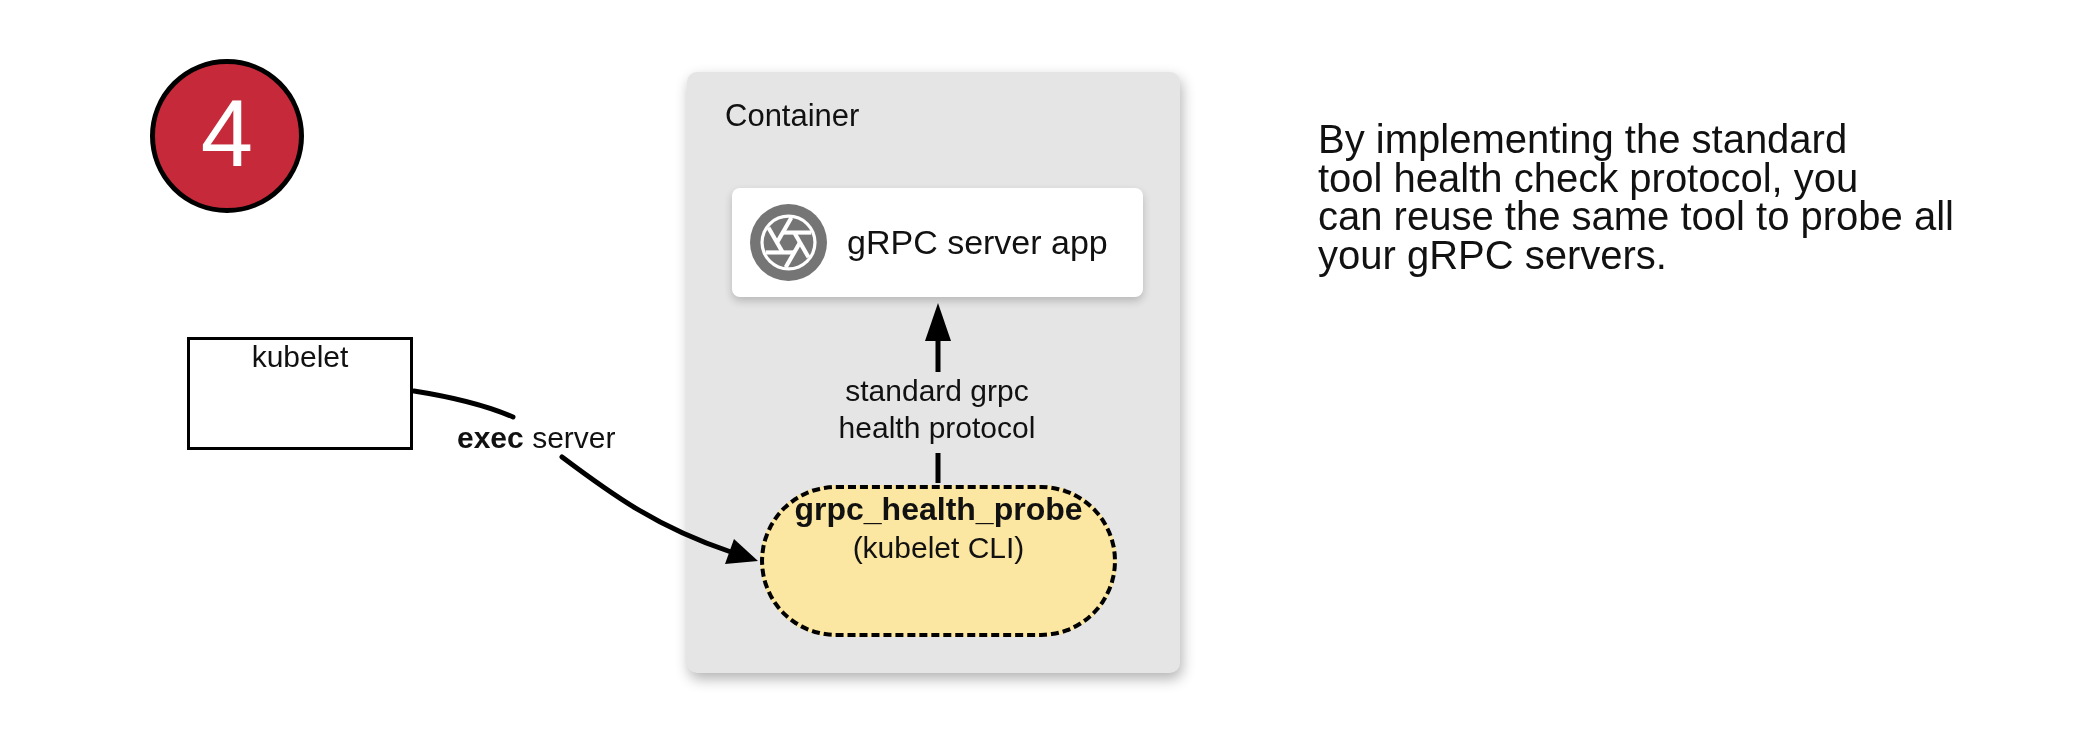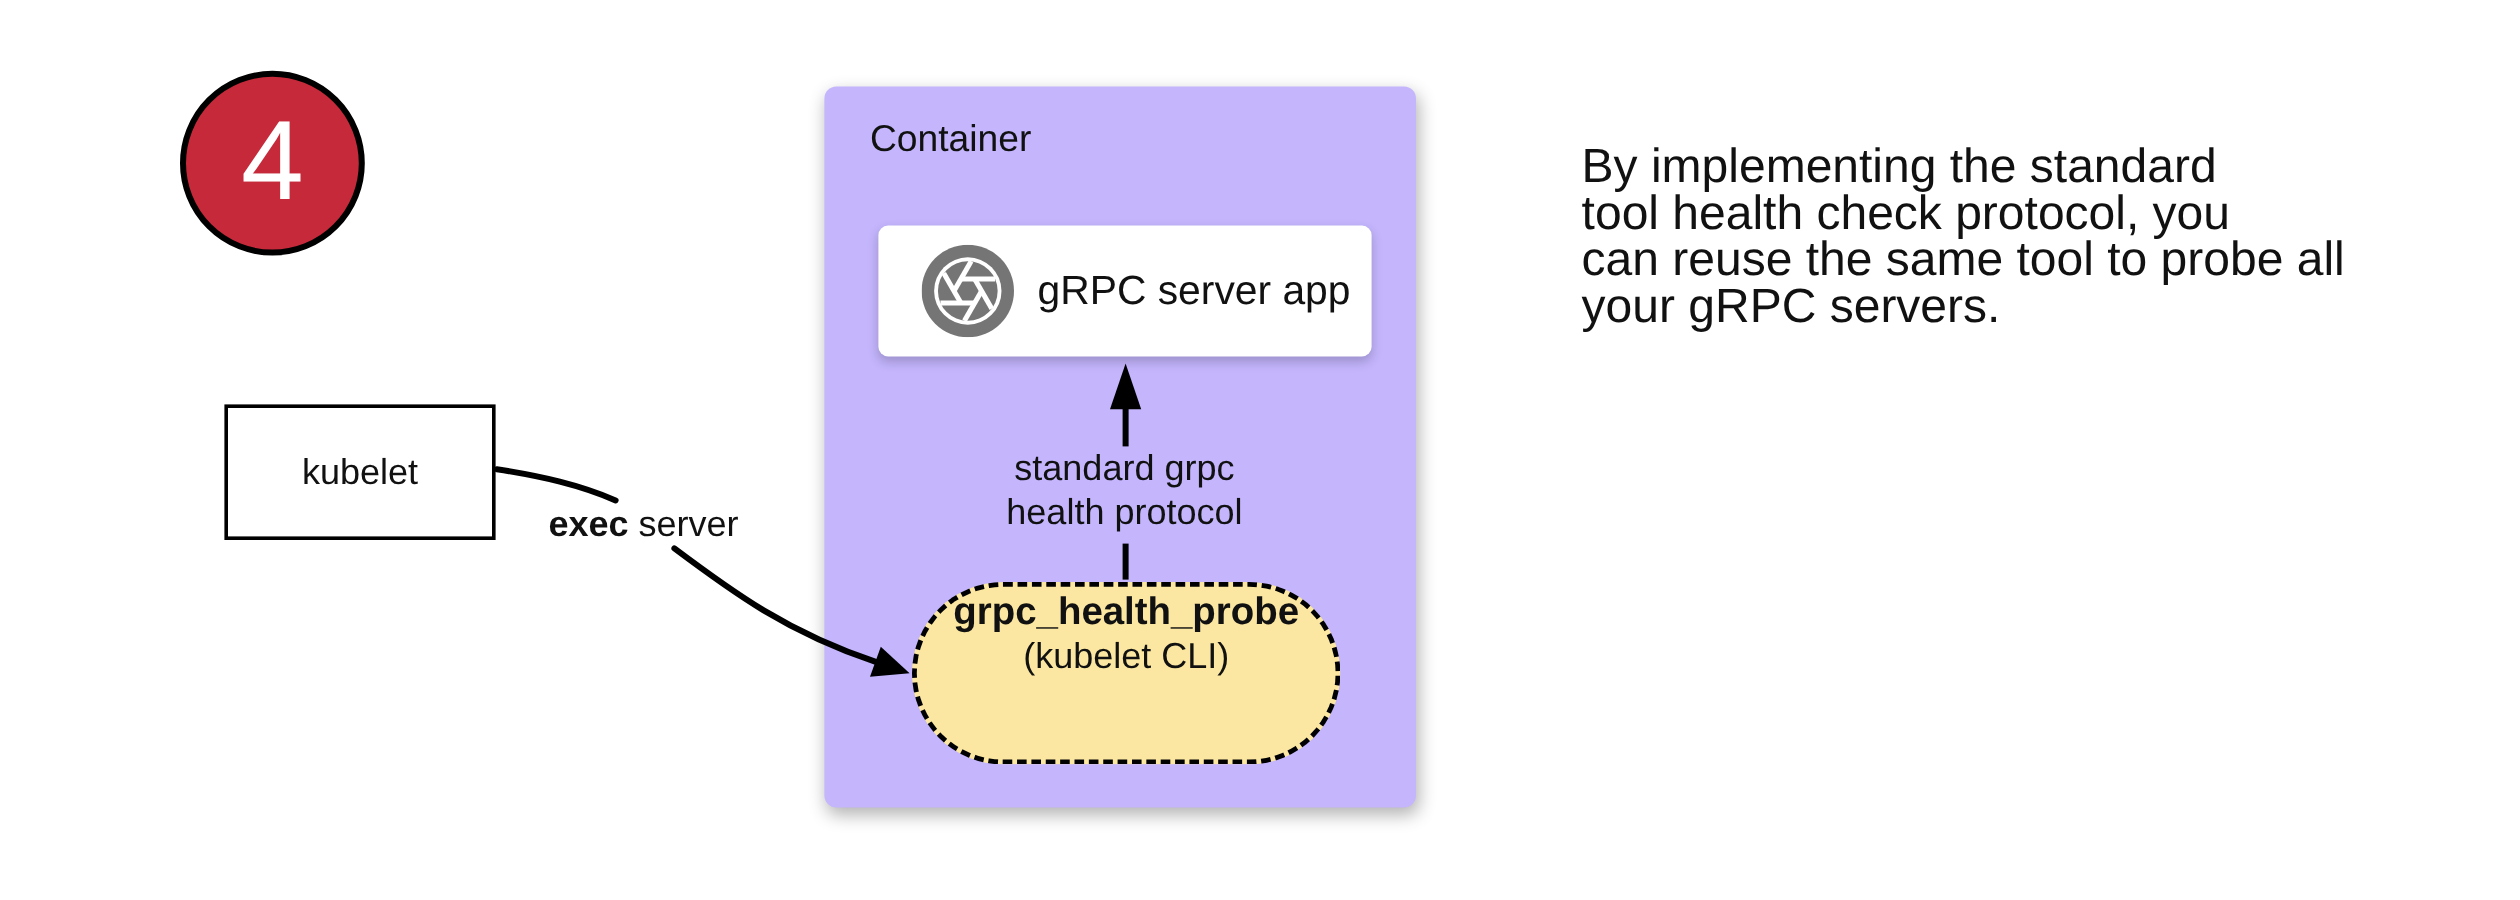--- a/index.html
+++ b/index.html
@@ -11,38 +11,38 @@
   .badge{
     position:absolute;left:150px;top:59px;width:154px;height:154px;
     border-radius:50%;background:#c5293a;border:5px solid #000;box-sizing:border-box;
     display:flex;align-items:center;justify-content:center;
     color:#fff;font-size:94px;line-height:1;padding-bottom:4px;
   }
   
   .kubelet-box{
     position:absolute;left:187px;top:337px;width:226px;height:113px;
     background:#fff;border:3px solid #000;box-sizing:border-box;
-    display:flex;align-items:center;justify-content:center;font-size:30px;
+    display:flex;align-items:flex-start;justify-content:center;font-size:30px;
   }
   
   .exec-label{position:absolute;left:457px;top:421px;font-size:30px;white-space:nowrap;}
   .exec-label .b{font-weight:bold;}
   .exec-label .r{margin-left:0.28em;}
   
   .container-box{
     position:absolute;left:687px;top:72px;width:493px;height:601px;
-    background:#c4b5fd;border-radius:10px;
+    background:#e5e5e5;border-radius:10px;
     box-shadow:2px 6px 14px rgba(0,0,0,0.30);
   }
   .container-title{position:absolute;left:38px;top:28px;font-size:31px;line-height:1;}
   
   .server-card{
     position:absolute;left:45px;top:116px;width:411px;height:109px;
     background:#fff;border-radius:8px;box-shadow:0 4px 9px rgba(0,0,0,0.20);
-    display:flex;align-items:center;box-sizing:border-box;padding-left:18px;justify-content:center;
+    display:flex;align-items:center;box-sizing:border-box;padding-left:18px;
   }
   .server-card .icon{width:77px;height:77px;flex:0 0 auto;}
   .server-card .label{font-size:34px;margin-left:20px;white-space:nowrap;}
   
   .protocol-label{
     position:absolute;left:250px;top:300px;transform:translateX(-50%);
     text-align:center;font-size:30px;line-height:37px;white-space:nowrap;
   }
   
   .probe-pill{

